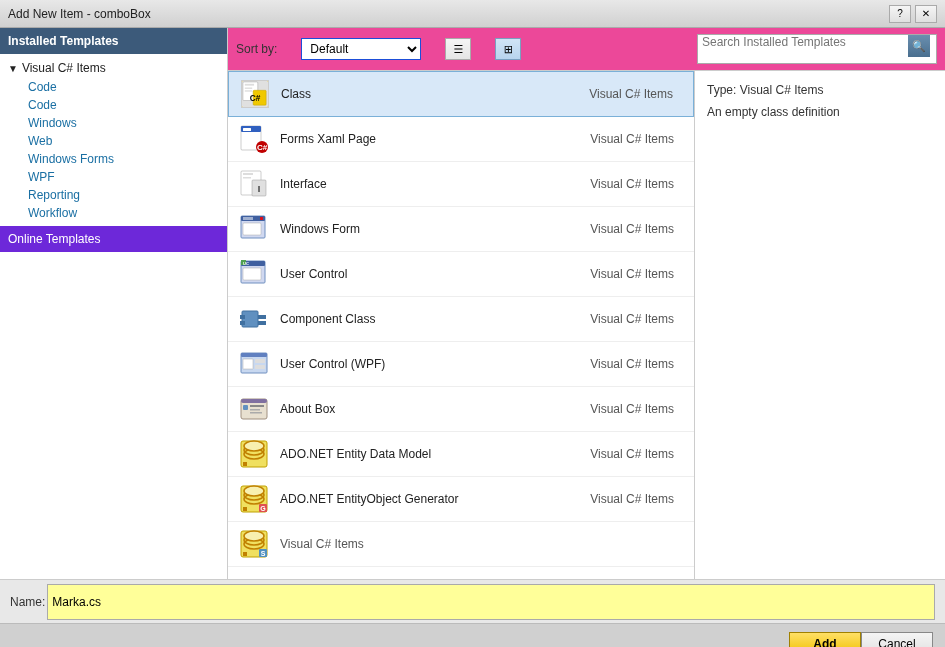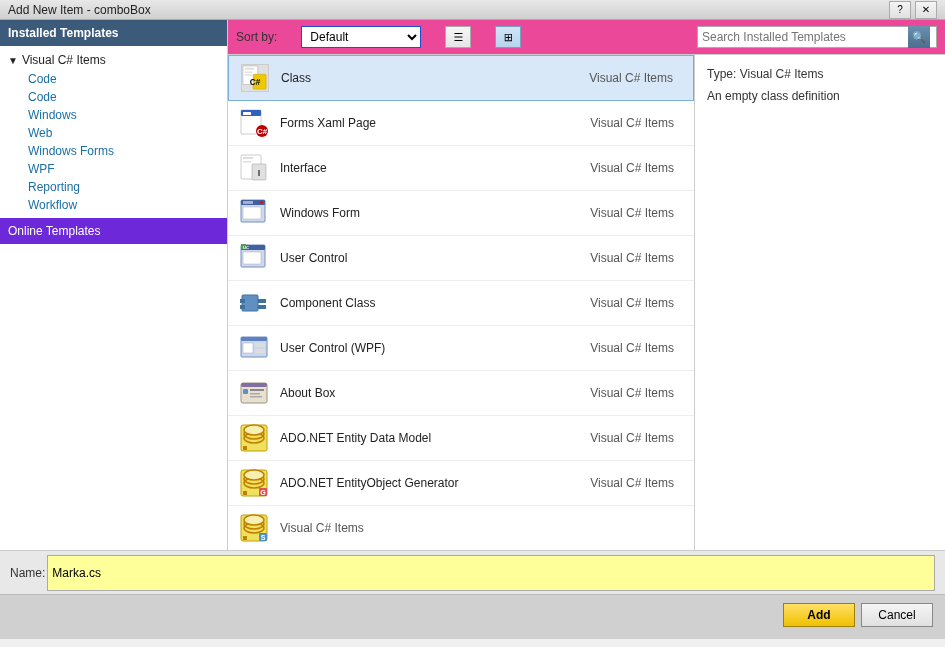--- a/index.html
+++ b/index.html
@@ -5,21 +5,21 @@
     * { box-sizing: border-box; margin: 0; padding: 0; }
     body { font-family: 'Segoe UI', Arial, sans-serif; font-size: 12px; background: #f0f0f0; width: 945px; height: 647px; overflow: hidden; }
 
     .title-bar {
       background: linear-gradient(to bottom, #e8e8e8, #d0d0d0);
       border-bottom: 1px solid #aaa;
       padding: 6px 8px;
       display: flex;
       align-items: center;
       justify-content: space-between;
-      height: 20px;
+      height: 28px;
     }
     .title-bar-title { font-size: 12px; color: #222; }
     .title-bar-buttons { display: flex; gap: 4px; }
     .title-bar-btn {
       width: 22px; height: 18px;
       background: linear-gradient(to bottom, #f5f5f5, #e0e0e0);
       border: 1px solid #aaa;
       font-size: 10px;
       cursor: pointer;
       display: flex; align-items: center; justify-content: center;
@@ -112,25 +112,25 @@
       background: linear-gradient(to bottom, #f5f5f5, #e5e5e5);
       cursor: pointer;
       display: flex; align-items: center; justify-content: center;
       font-size: 11px;
     }
     .view-btn.active { background: linear-gradient(to bottom, #d0e4f5, #b8d4ee); border-color: #7a9fc0; }
 
     .search-box {
       margin-left: auto;
       display: flex;
-      align-items: center;
+      align-items: flex-start;
       border: 1px solid #aaa;
       background: #fff;
       width: 240px;
-      height: 22px;
+      height: 30px;
     }
     .search-input {
       border: none;
       outline: none;
       width: 210px;
       padding: 0 4px;
       font-size: 12px;
       color: #888;
     }
     .search-icon-btn {
@@ -228,22 +228,21 @@
       outline: none;
     }
 
     
     .action-buttons {
       background: #d0d0d0;
       border-top: 1px solid #bbb;
       padding: 8px 12px;
       display: flex;
       justify-content: flex-end;
-      gap: 6px;
-      height: 45px;
+      height: 24px;
     }
     .action-btn {
       min-width: 72px;
       height: 24px;
       border: 1px solid #888;
       font-size: 12px;
       cursor: pointer;
       padding: 0 12px;
     }
     .btn-add {

